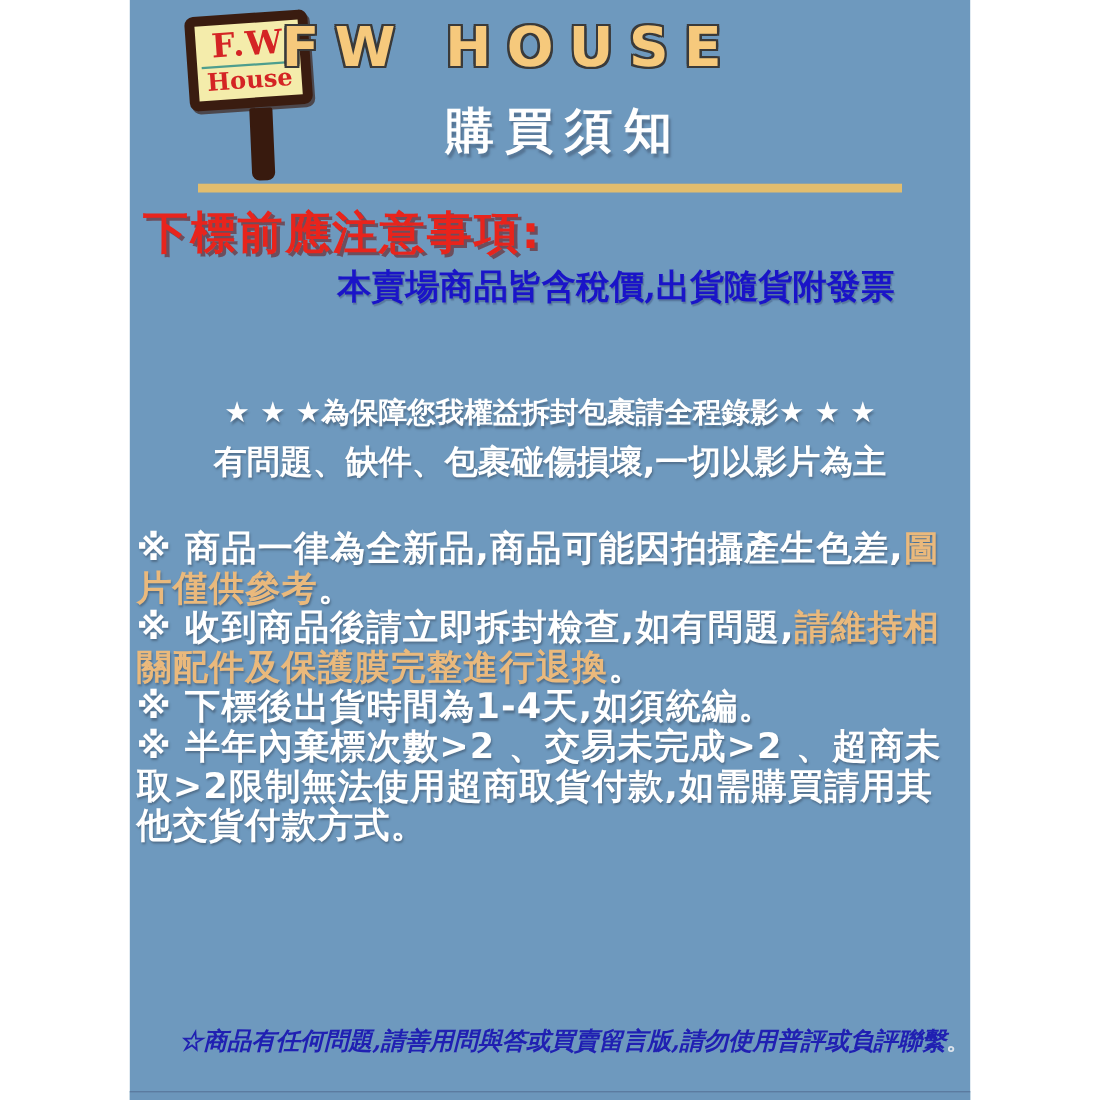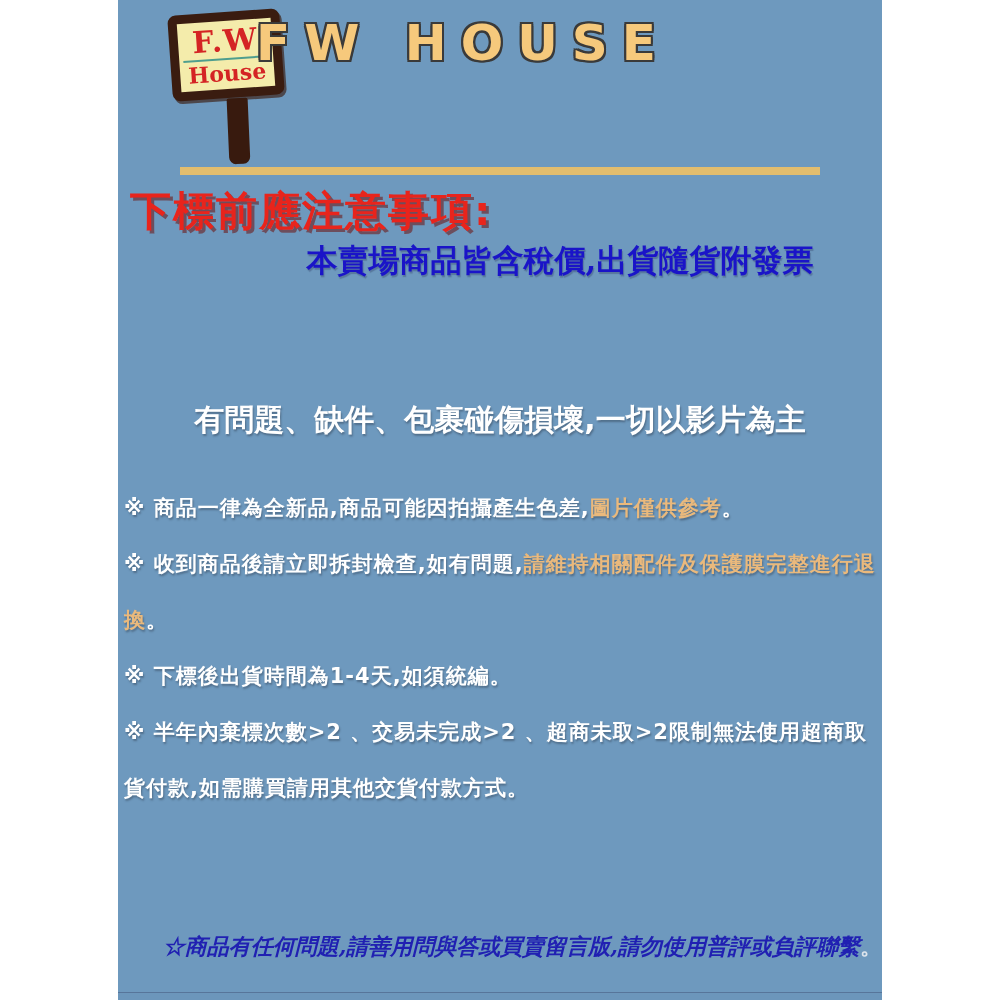--- a/index.html
+++ b/index.html
@@ -107,22 +107,22 @@
     position: absolute; left: 0; top: 400px; width: 764px;
     text-align: center;
     font-size: 30px; font-weight: 900;
     color: #ffffff;
     text-shadow: 1px 2px 2px rgba(35,45,60,.4);
   }
 
   
   .bullets {
     position: absolute; left: 6px; top: 480px; width: 754px;
-    font-size: 21px; font-weight: 900;
-    line-height: 56px;
+    font-size: 32px; font-weight: 900;
+    line-height: 36px;
     color: #ffffff;
     text-shadow: 1px 2px 2px rgba(35,45,60,.4);
     letter-spacing: 1px;
   }
   .bullets p { margin: 0; }
   .hl { color: #eab97c; }
 
   
   .footer-note {
     position: absolute; left: 0; top: 932px; width: 764px;
@@ -148,24 +148,26 @@
   <div class="logo">
     <div class="logo-board">
       <div class="logo-fw">F.W</div>
       <div class="logo-divider"></div>
       <div class="logo-house">House</div>
     </div>
     <div class="logo-post"></div>
   </div>
 
   <h1 class="title">FW HOUSE</h1>
+  <h2 class="subtitle">購買須知</h2>
   <div class="divider"></div>
 
   <h3 class="heading-red">下標前應注意事項:</h3>
   <p class="tax-line">本賣場商品皆含稅價,出貨隨貨附發票</p>
+  <p class="star-line">★ ★ ★為保障您我權益拆封包裹請全程錄影★ ★ ★</p>
   <p class="video-line">有問題、缺件、包裹碰傷損壞,一切以影片為主</p>
 
   <div class="bullets">
     <p><span>※ 商品一律為全新品,商品可能因拍攝產生色差,</span><span class="hl">圖片僅供參考</span><span>。</span></p>
     <p><span>※ 收到商品後請立即拆封檢查,如有問題,</span><span class="hl">請維持相關配件及保護膜完整進行退換</span><span>。</span></p>
     <p><span>※ 下標後出貨時間為1-4天,如須統編。</span></p>
     <p><span>※ 半年內棄標次數&gt;2 、交易未完成&gt;2  、超商未取&gt;2限制無法使用超商取貨付款,如需購買請用其他交貨付款方式。</span></p>
   </div>
 
   <p class="footer-note"><span>☆商品有任何問題,請善用問與答或買賣留言版,請勿使用普評或負評聯繫</span><span class="footer-period">。</span></p>

